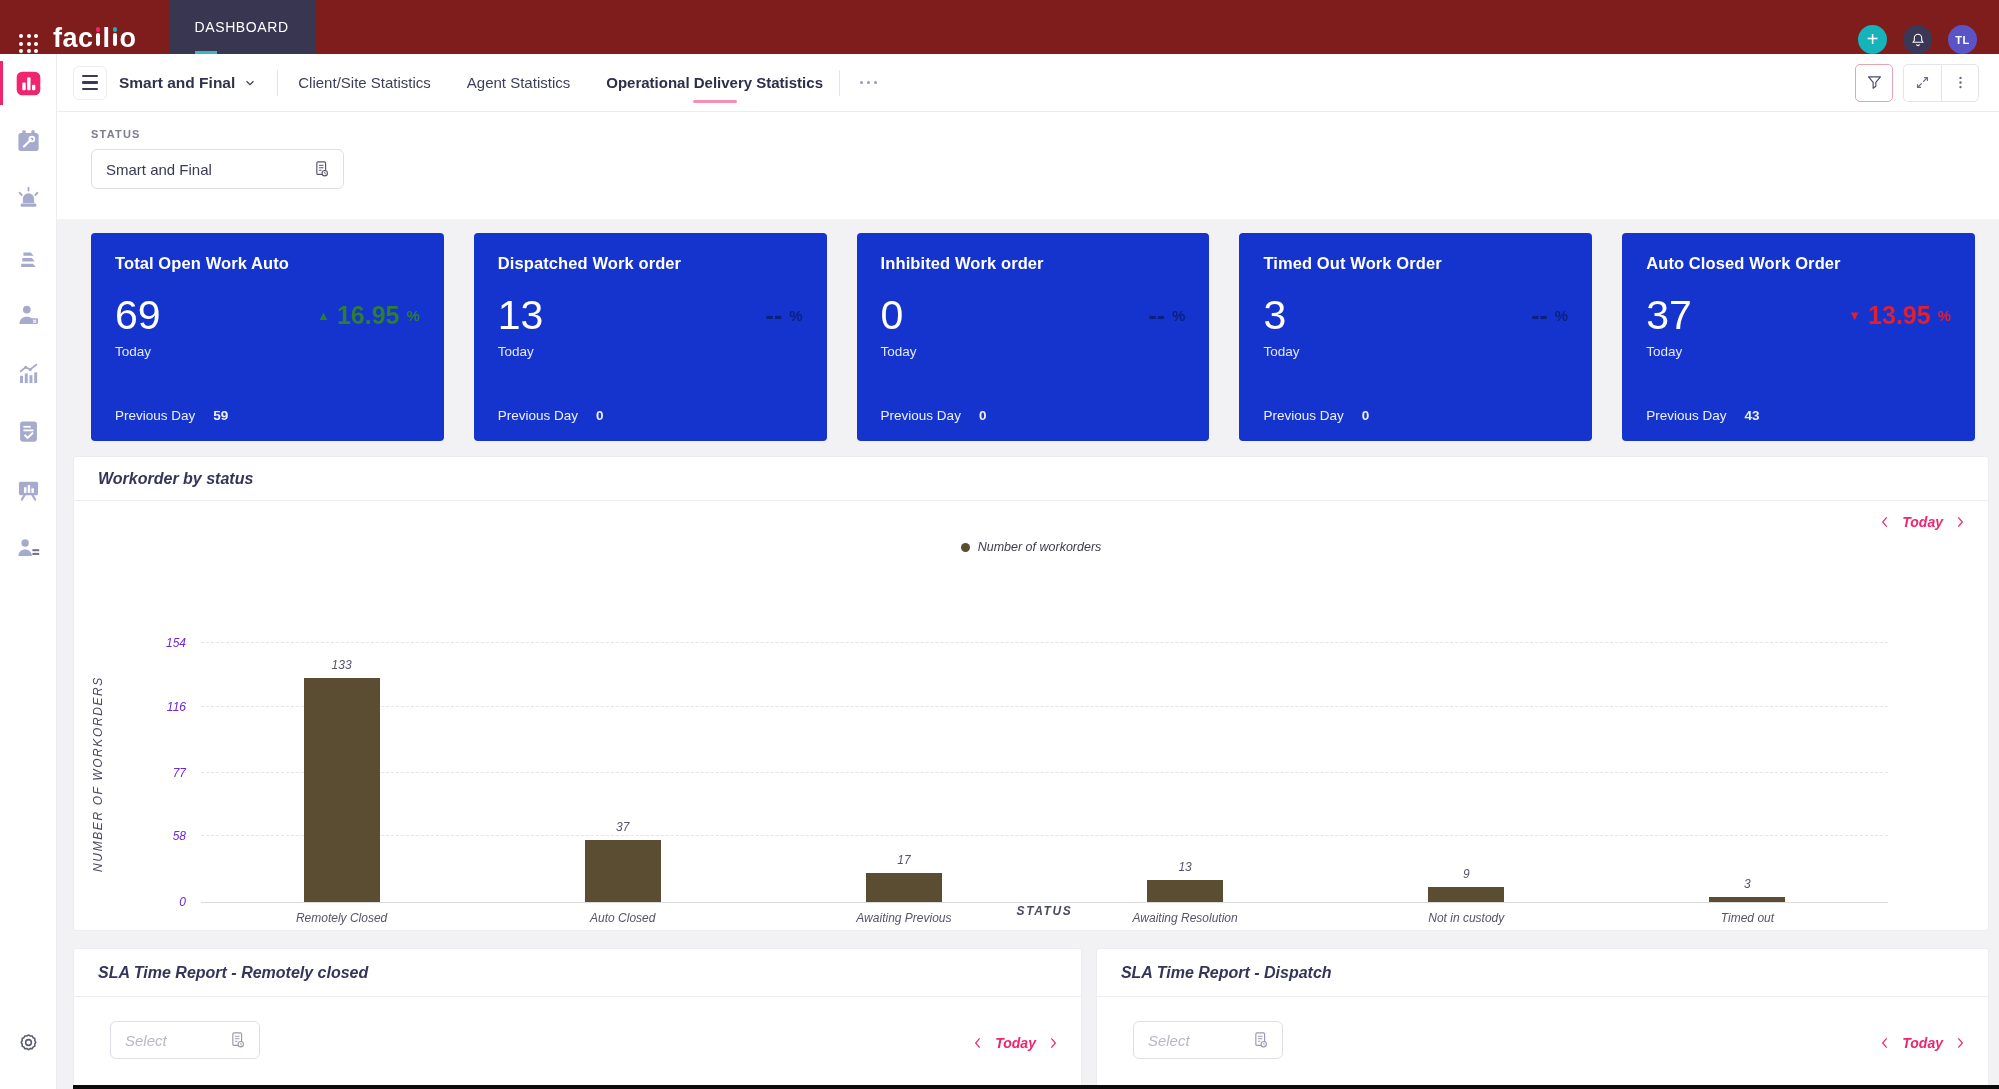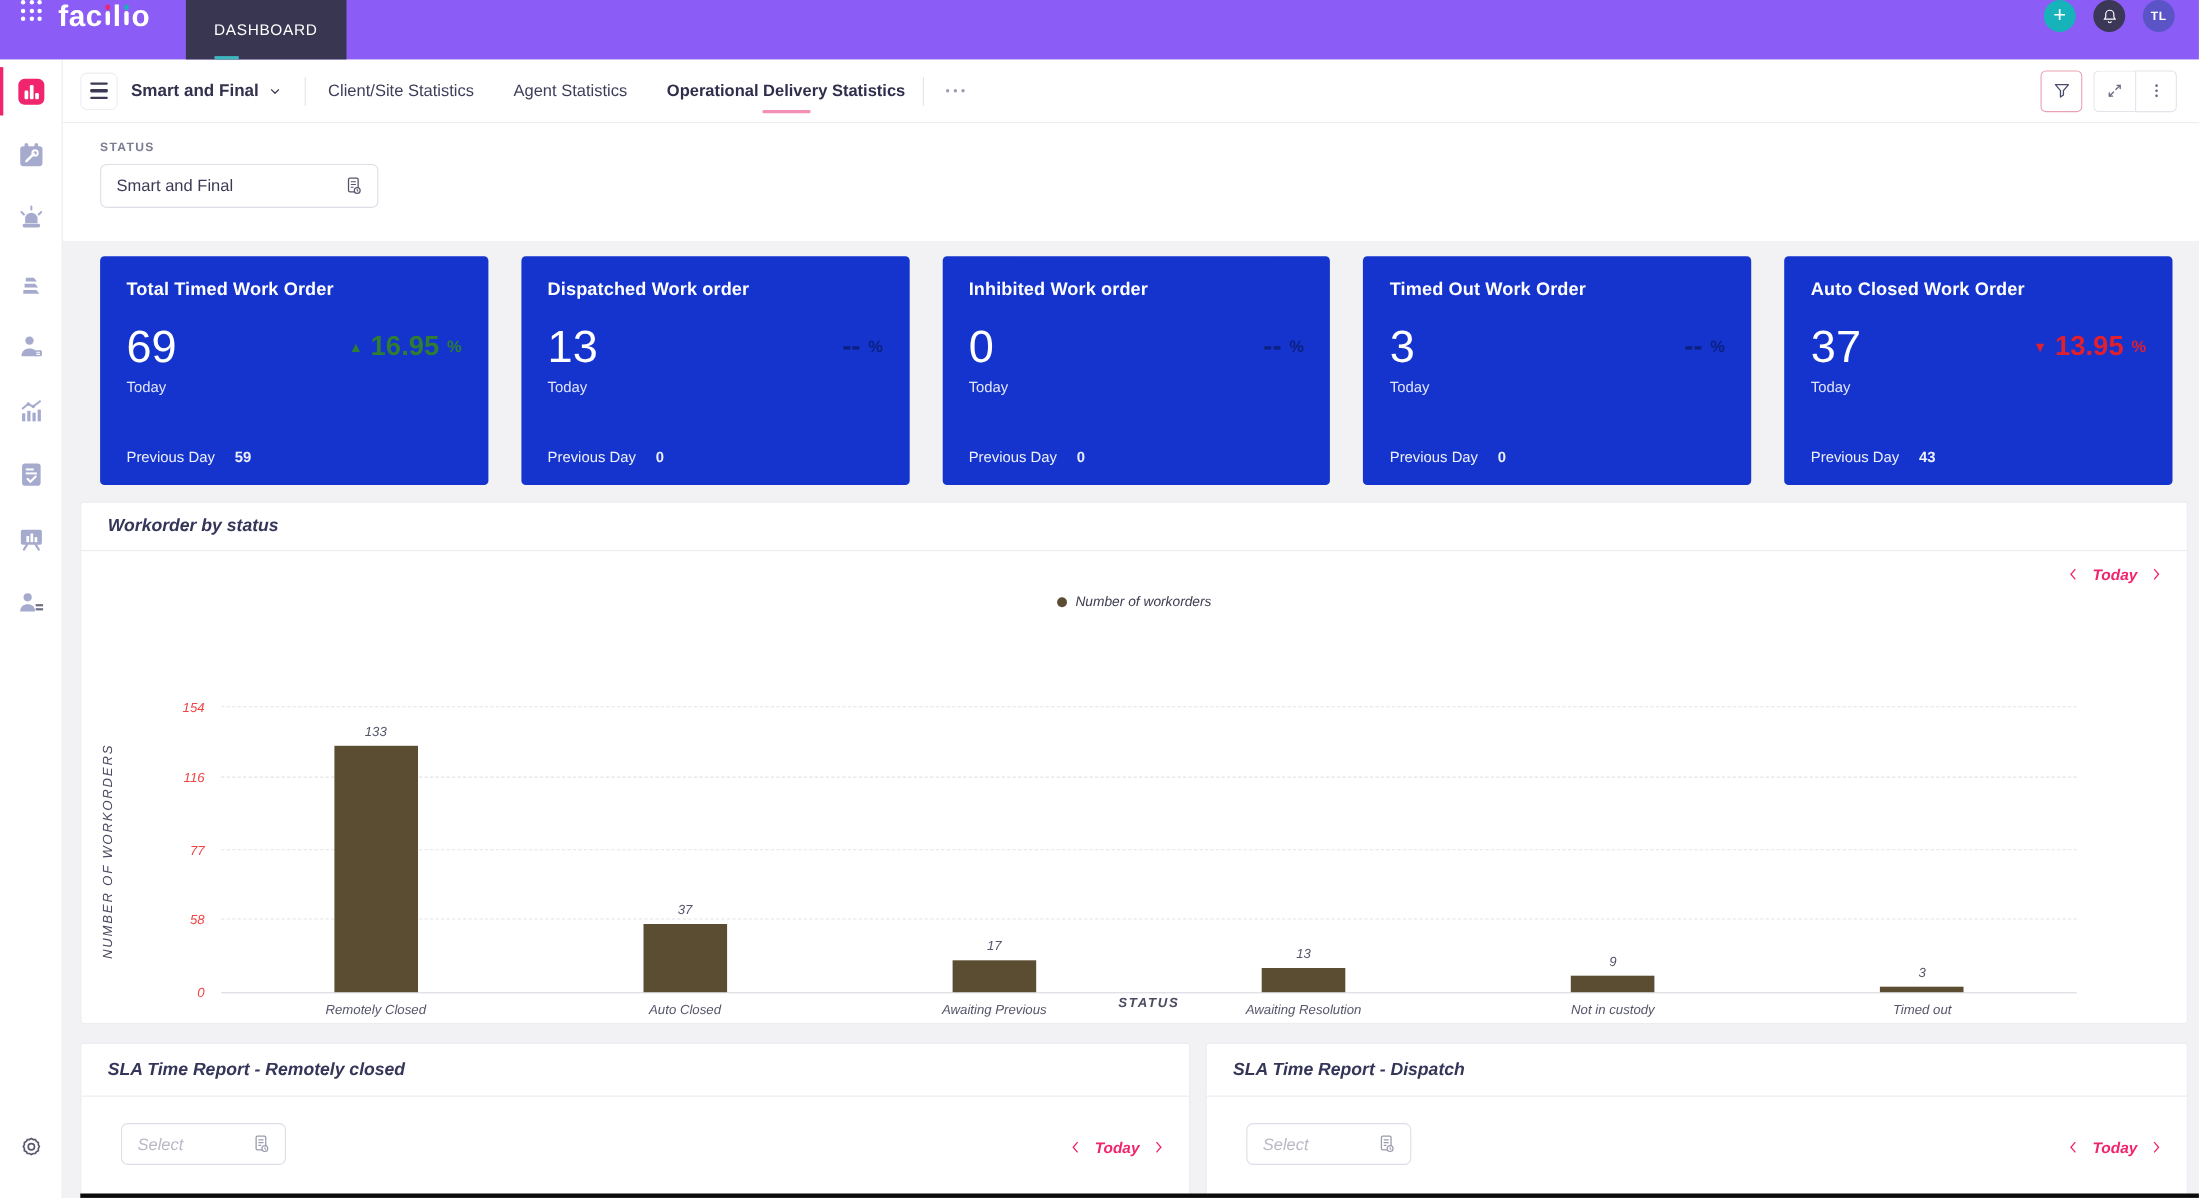--- a/index.html
+++ b/index.html
@@ -1,20 +1,20 @@
 <!DOCTYPE html>
 <html><head>
 <meta charset="utf-8">
 <style>
   * { margin:0; padding:0; box-sizing:border-box; }
   html,body { width:1999px; height:1089px; overflow:hidden; }
   body { font-family:"Liberation Sans","DejaVu Sans",sans-serif; background:#f2f2f5; color:#32324e; position:relative; }
 
   
-  .topbar { position:absolute; top:0; left:0; right:0; height:54px; background:#8b5cf6; display:flex; align-items:flex-start; z-index:30; }
+  .topbar { position:absolute; top:0; left:0; right:0; height:54px; background:#7f1d1d; display:flex; align-items:flex-end; z-index:30; }
   .grid-icon { margin-left:19px; width:20px; height:20px; display:grid; grid-template-columns:repeat(3,1fr); gap:3px; cursor:pointer; }
   .grid-icon i { width:4px; height:4px; border-radius:50%; background:#fff; }
   .logo { margin-left:14px; font-size:27px; font-weight:bold; color:#fff; letter-spacing:0.5px; display:flex; align-items:baseline; cursor:pointer; }
   .logo .i-glyph { display:inline-block; position:relative; width:5px; height:20px; margin:0 2px; }
   .logo .i-glyph .stem { position:absolute; left:0; bottom:1px; width:4.5px; height:13px; background:#fff; border-radius:2px; }
   .logo .i-glyph .dot { position:absolute; left:0; top:0; width:4.5px; height:4.5px; border-radius:45%; }
   .dot-pink { background:#f0256d; }
   .dot-teal { background:#17b3ba; }
   .top-tab { height:54px; margin-left:32px; padding:0 26px; display:flex; align-items:center; background:#393651; position:relative; color:#fff; font-size:14px; letter-spacing:0.6px; cursor:pointer; }
   .top-tab .tab-underline { position:absolute; bottom:0; left:26px; width:22px; height:3px; background:#3db7bd; }
@@ -86,21 +86,21 @@
   .chart-body { position:relative; height:429px; }
   .range-nav { position:absolute; display:flex; align-items:center; gap:9px; color:#f0256d; }
   .chart-body > .range-nav { top:13px; right:20px; }
   .range-nav .chev { width:16px; height:16px; cursor:pointer; display:flex; }
   .range-nav .lbl { font-size:14px; font-weight:bold; cursor:pointer; }
   .legend { position:absolute; top:39px; left:0; right:0; display:flex; justify-content:center; align-items:center; gap:8px; }
   .legend .dotm { width:9px; height:9px; border-radius:50%; }
   .legend .txt { font-size:12.5px; color:#3c3c50; }
   .plot { position:absolute; left:127px; right:100px; top:143px; height:259px; border-bottom:1px solid #d9d9e0; }
   .gridline { position:absolute; left:0; right:0; border-top:1px dashed #e4e4ea; }
-  .ytick { position:absolute; right:calc(100% + 15px); font-size:12px; color:#ef4444; white-space:nowrap; }
+  .ytick { position:absolute; right:calc(100% + 15px); font-size:12px; color:#6d28d9; white-space:nowrap; }
   .bars-row { position:absolute; left:0; right:0; top:0; bottom:0; display:flex; }
   .bar-col { flex:1; position:relative; }
   .bar { position:absolute; bottom:0; left:50%; transform:translateX(-50%); width:76px; cursor:pointer; }
   .bar-val { position:absolute; left:50%; transform:translateX(-50%); font-size:12px; color:#55556a; }
   .bar-cat { position:absolute; top:calc(100% + 9px); left:50%; transform:translateX(-50%); font-size:12px; color:#55556a; white-space:nowrap; }
   .ylabel { position:absolute; left:14px; top:145px; height:255px; width:20px; display:flex; align-items:center; justify-content:center; }
   .ylabel span { transform:rotate(-90deg); white-space:nowrap; font-size:12px; letter-spacing:1.6px; color:#4a4a60; }
   .xlabel { position:absolute; bottom:12px; left:127px; right:100px; text-align:center; font-size:12px; letter-spacing:1.6px; color:#4a4a60; font-weight:bold; }
 
   
@@ -305,21 +305,21 @@
         <rect x="7" y="3.5" width="10.5" height="15" rx="1.5" fill="none" stroke="#55556a" stroke-width="1.4"></rect>
         <path d="M9.5 7.5 h5.5 M9.5 10.5 h5.5 M9.5 13.5 h3" stroke="#55556a" stroke-width="1.3"></path>
         <circle cx="16.5" cy="17" r="3.2" fill="#fff" stroke="#55556a" stroke-width="1.3"></circle>
         <path d="M16.5 15.5 v1.7 l1.2 0.8" fill="none" stroke="#55556a" stroke-width="1.1"></path>
       </svg>
     </div>
   </div>
 
   <div class="kpi-row">
     <div class="kpi-card">
-      <div class="kpi-title">Total Timed Work Order</div>
+      <div class="kpi-title">Total Open Work Auto</div>
       <div class="kpi-value-row">
         <span class="kpi-value">69</span>
         <span class="kpi-change up">
           <span class="kpi-arrow">▲</span>
           <span class="kpi-change-val">16.95</span>
           <span class="kpi-change-pct">%</span>
         </span>
       </div>
       <div class="kpi-period">Today</div>
       <div class="kpi-prev">

